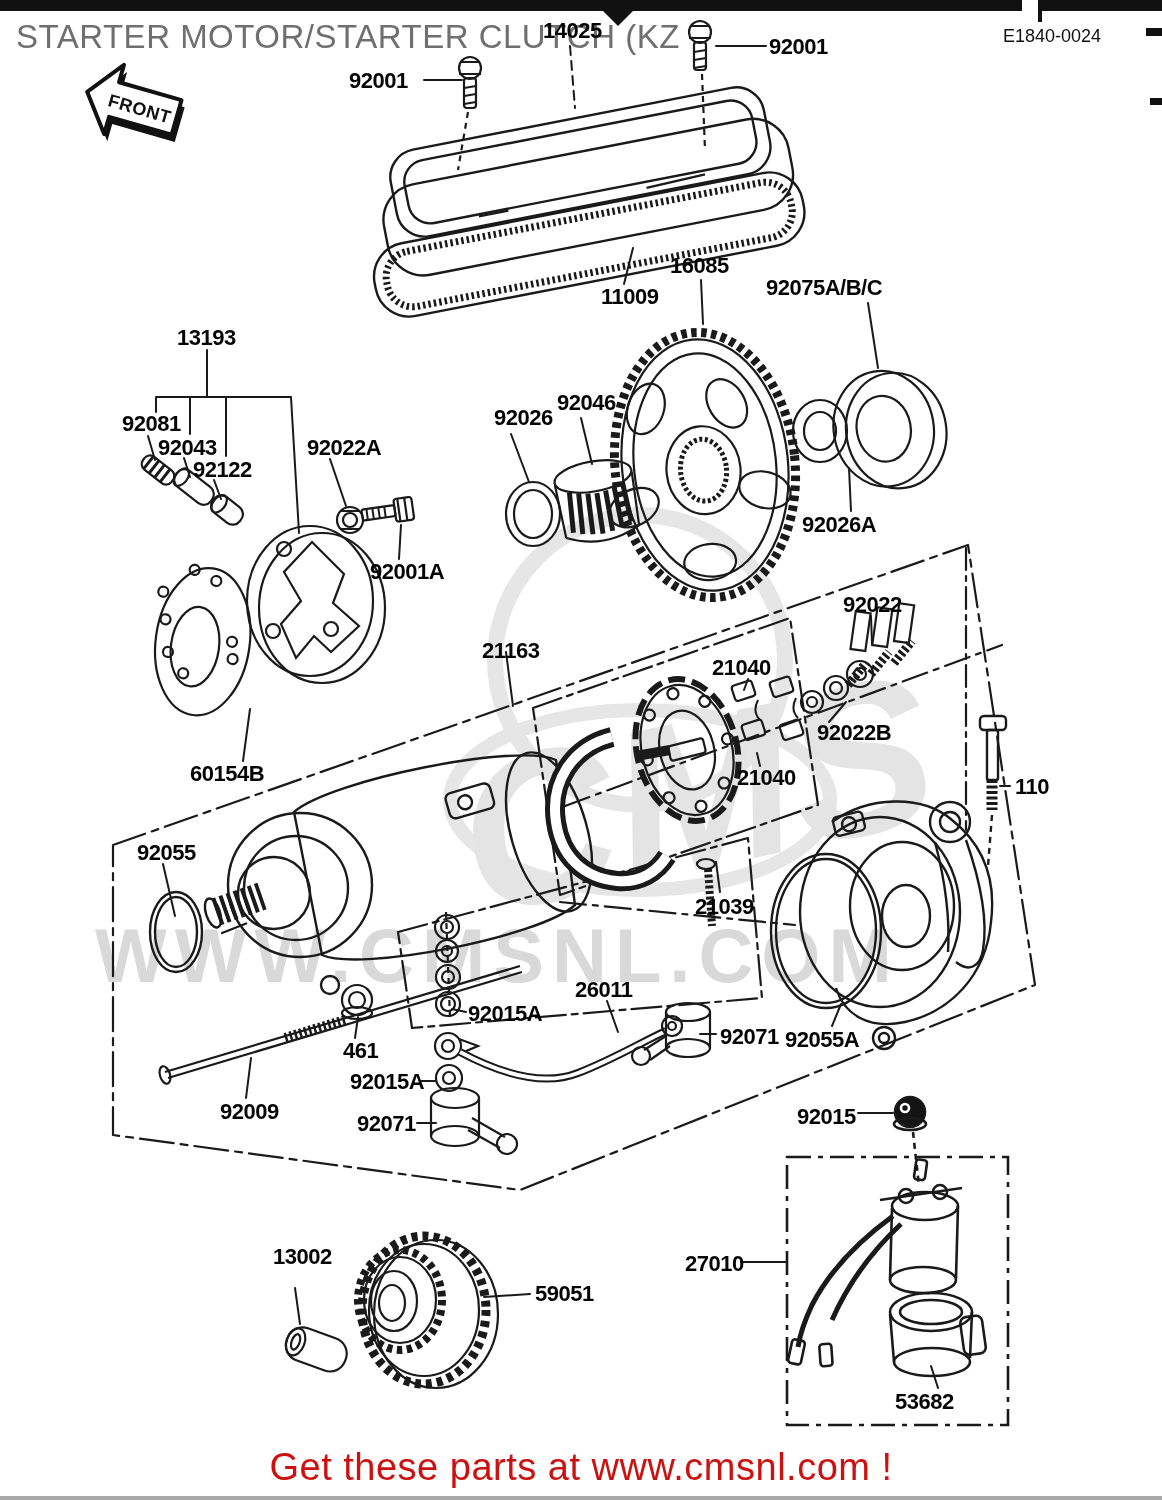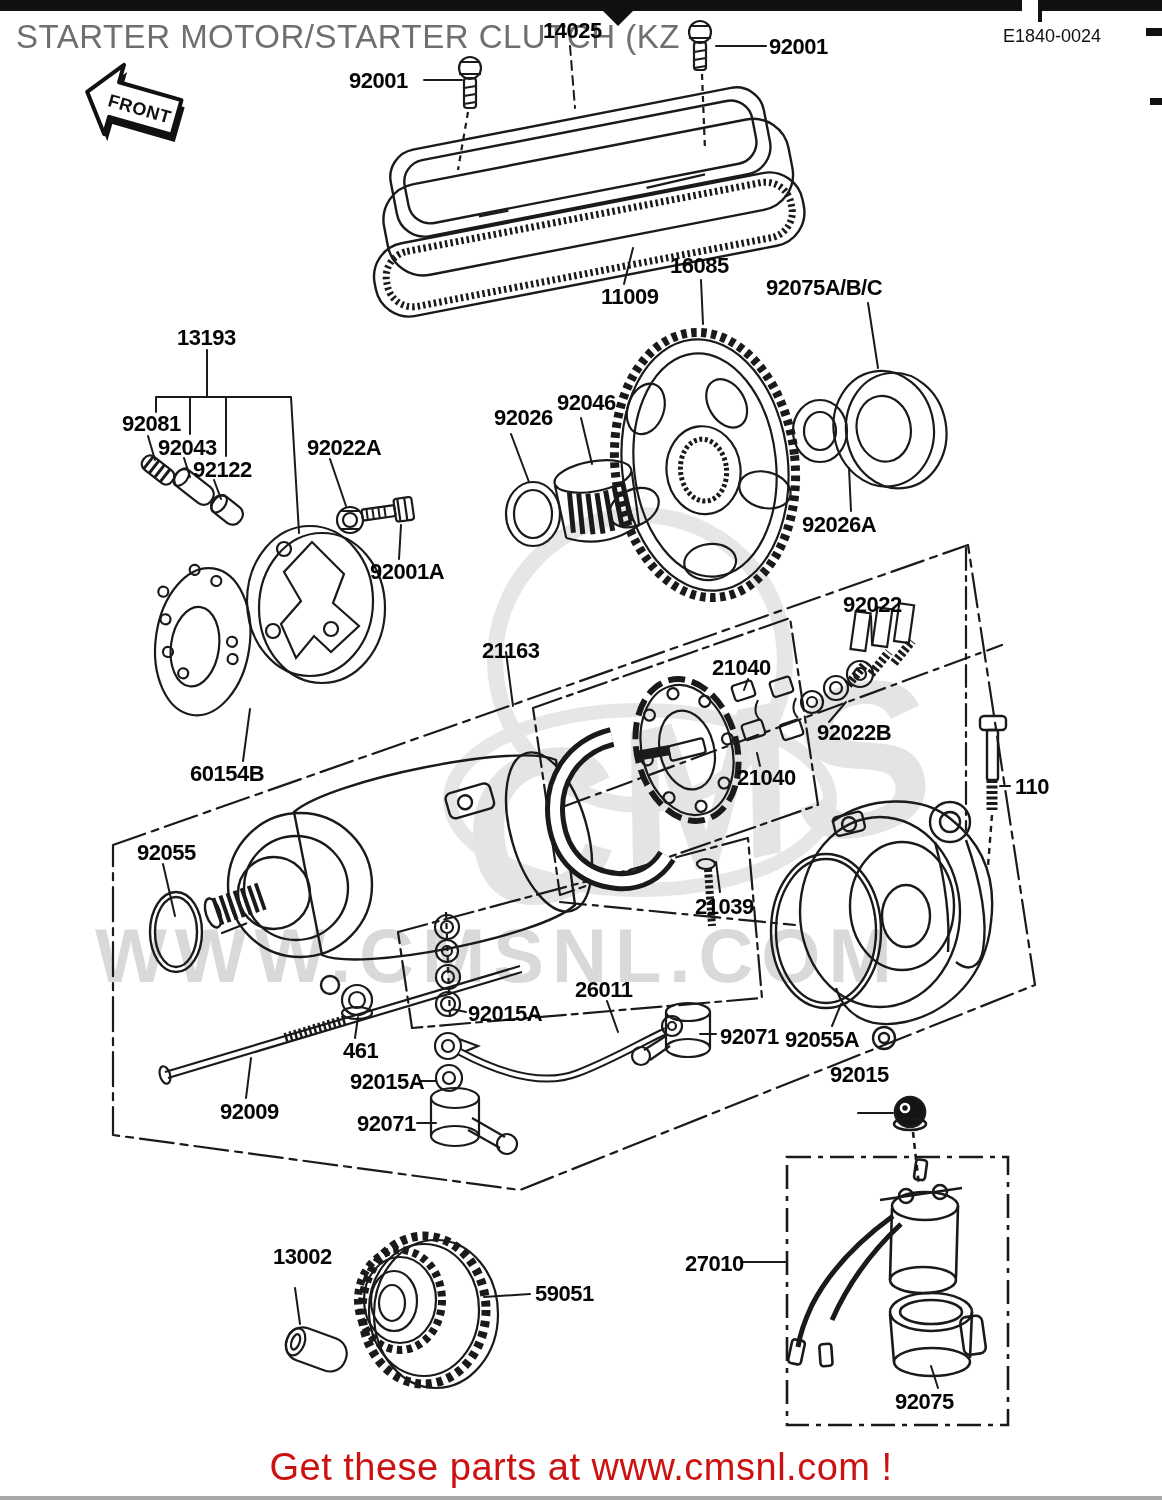--- a/index.html
+++ b/index.html
@@ -423,22 +423,22 @@
       <div class="part-label" style="left: 137px; top: 842px;">92055</div>
       <div class="part-label" style="left: 695px; top: 896px;">21039</div>
       <div class="part-label" style="left: 575px; top: 979px;">26011</div>
       <div class="part-label" style="left: 720px; top: 1026px;">92071</div>
       <div class="part-label" style="left: 785px; top: 1029px;">92055A</div>
       <div class="part-label" style="left: 468px; top: 1003px;">92015A</div>
       <div class="part-label" style="left: 343px; top: 1040px;">461</div>
       <div class="part-label" style="left: 350px; top: 1071px;">92015A</div>
       <div class="part-label" style="left: 220px; top: 1101px;">92009</div>
       <div class="part-label" style="left: 357px; top: 1113px;">92071</div>
-      <div class="part-label" style="left: 797px; top: 1064px; margin-left: 33px;">92015</div>
+      <div class="part-label" style="left: 797px; top: 1106px;">92015</div>
       <div class="part-label" style="left: 685px; top: 1253px;">27010</div>
       <div class="part-label" style="left: 273px; top: 1238px; margin-top: 8px;">13002</div>
       <div class="part-label" style="left: 535px; top: 1283px;">59051</div>
-      <div class="part-label" style="left: 895px; top: 1391px;">92075</div>
+      <div class="part-label" style="left: 895px; top: 1391px;">53682</div>
     </div>
 
 <div class="footer-text">Get these parts at www.cmsnl.com !</div>
 
 </div>
 
 </body></html>

